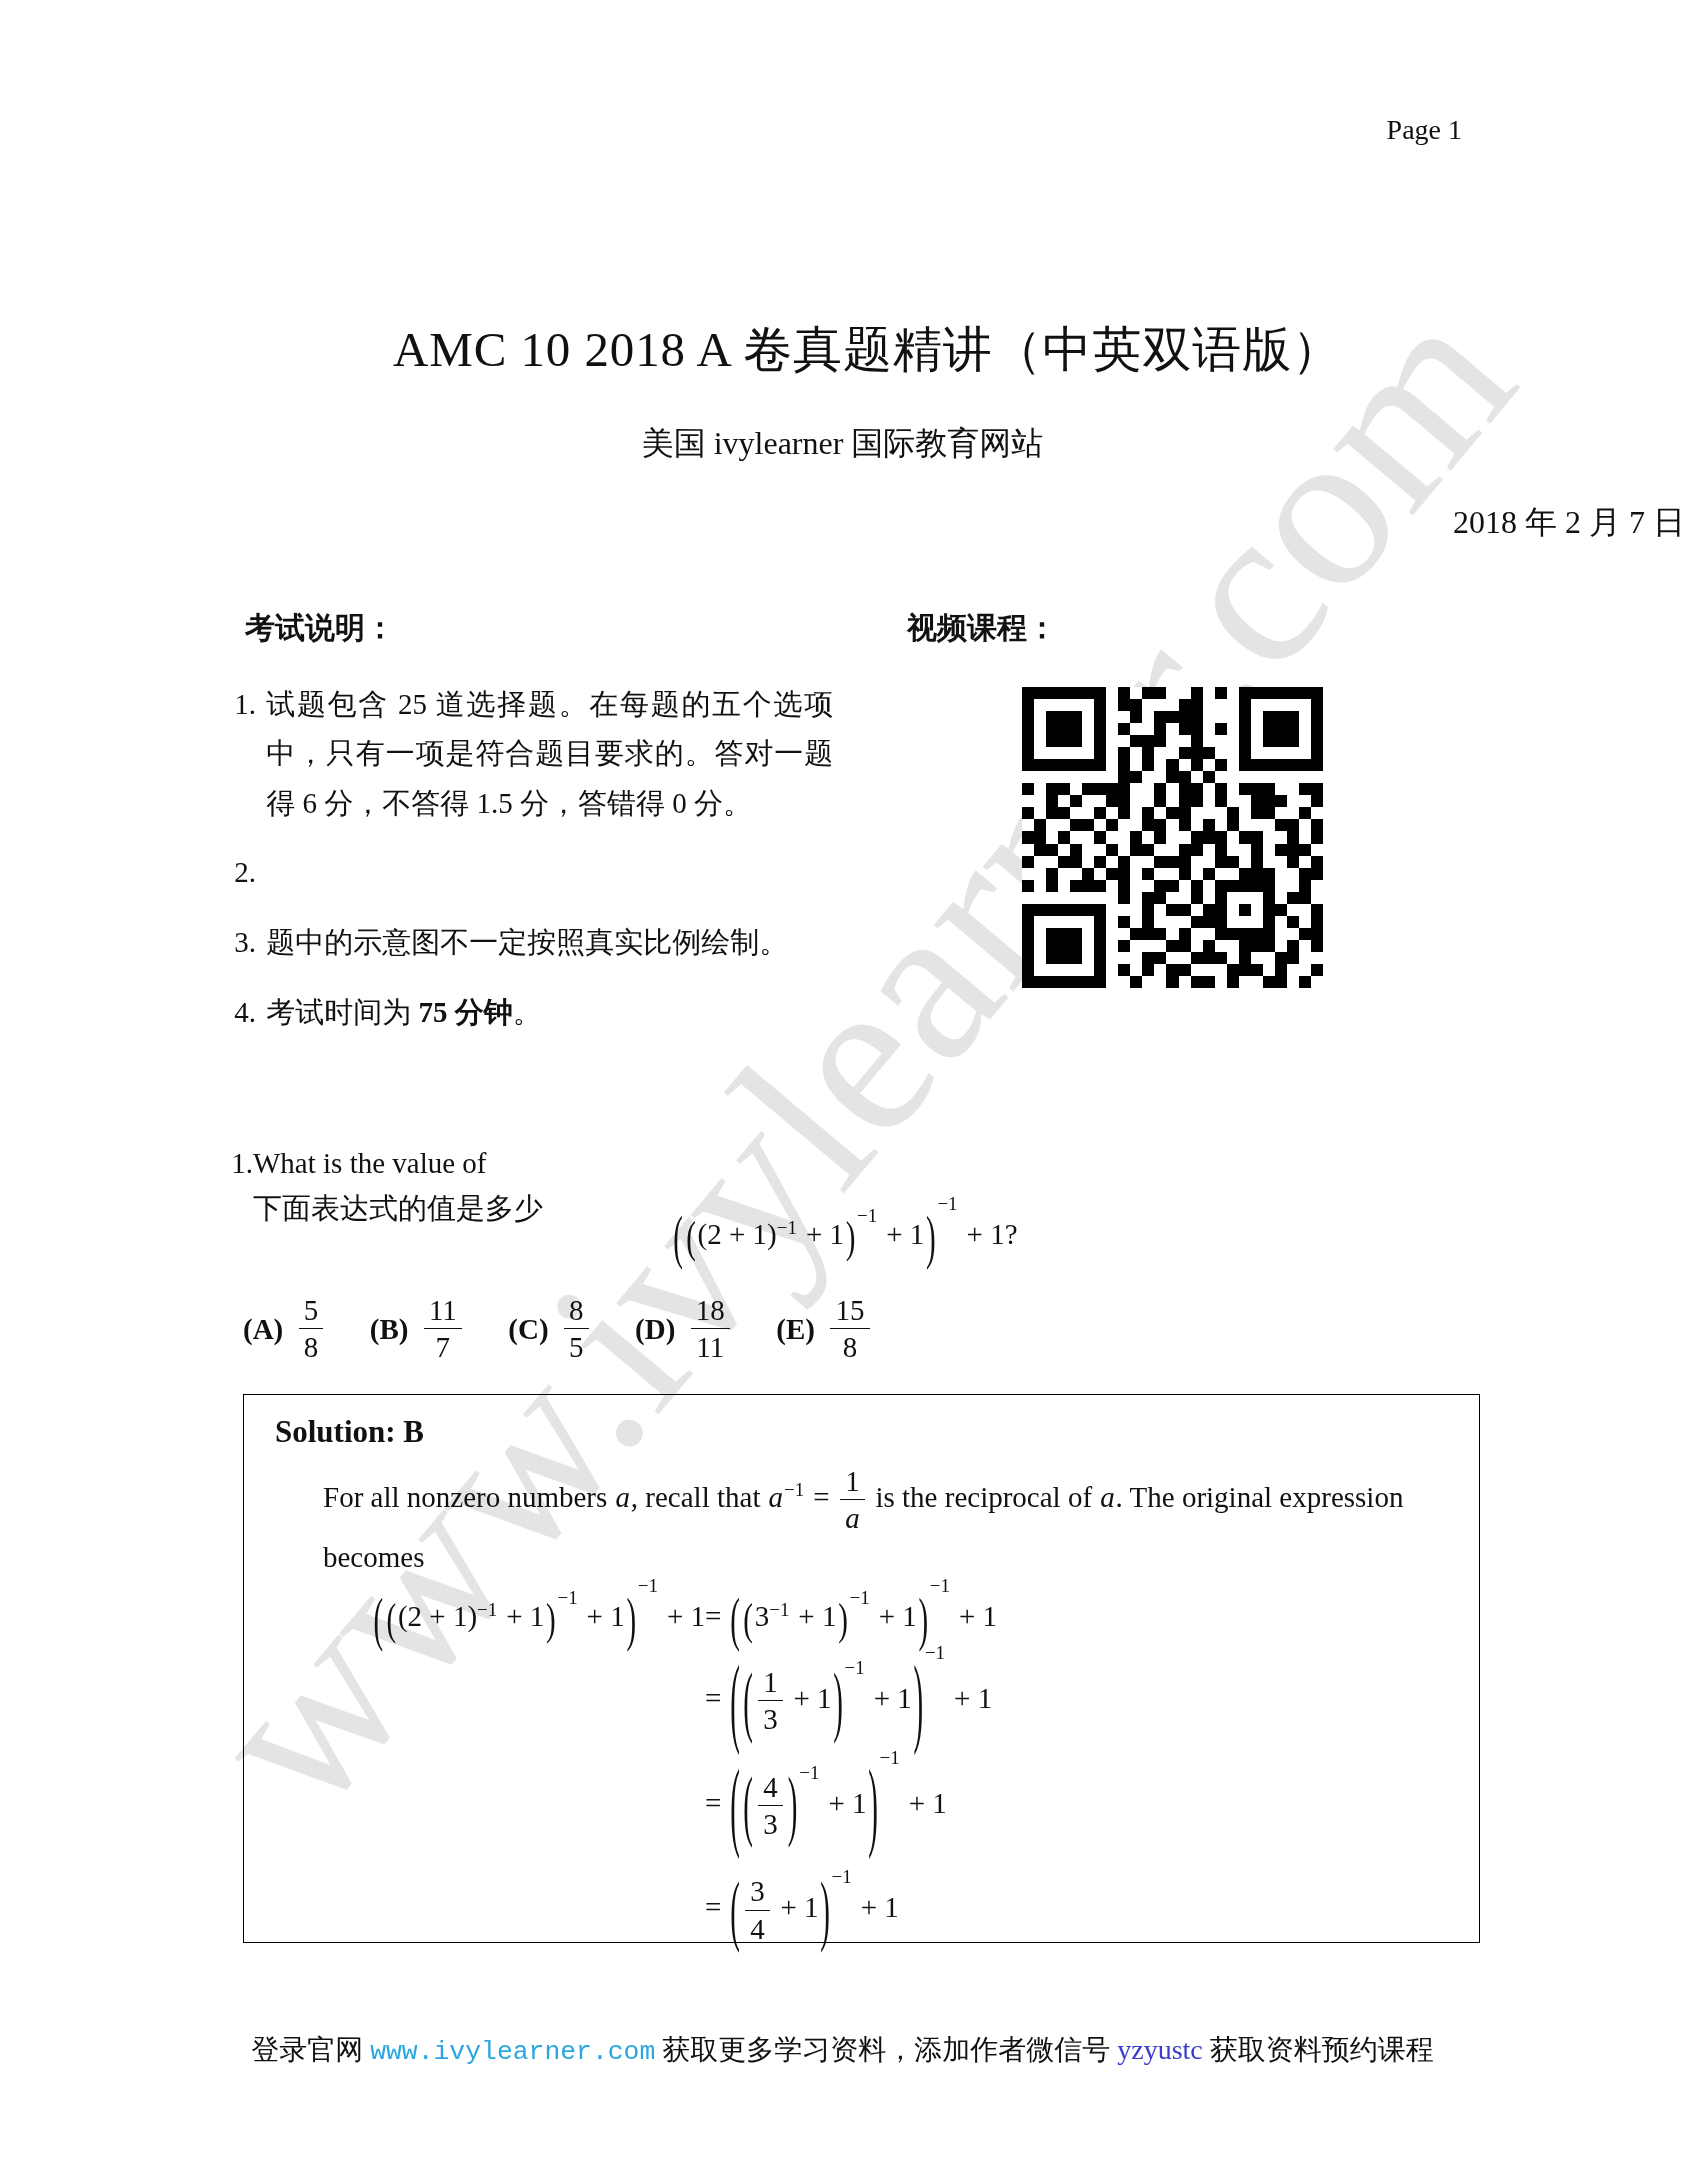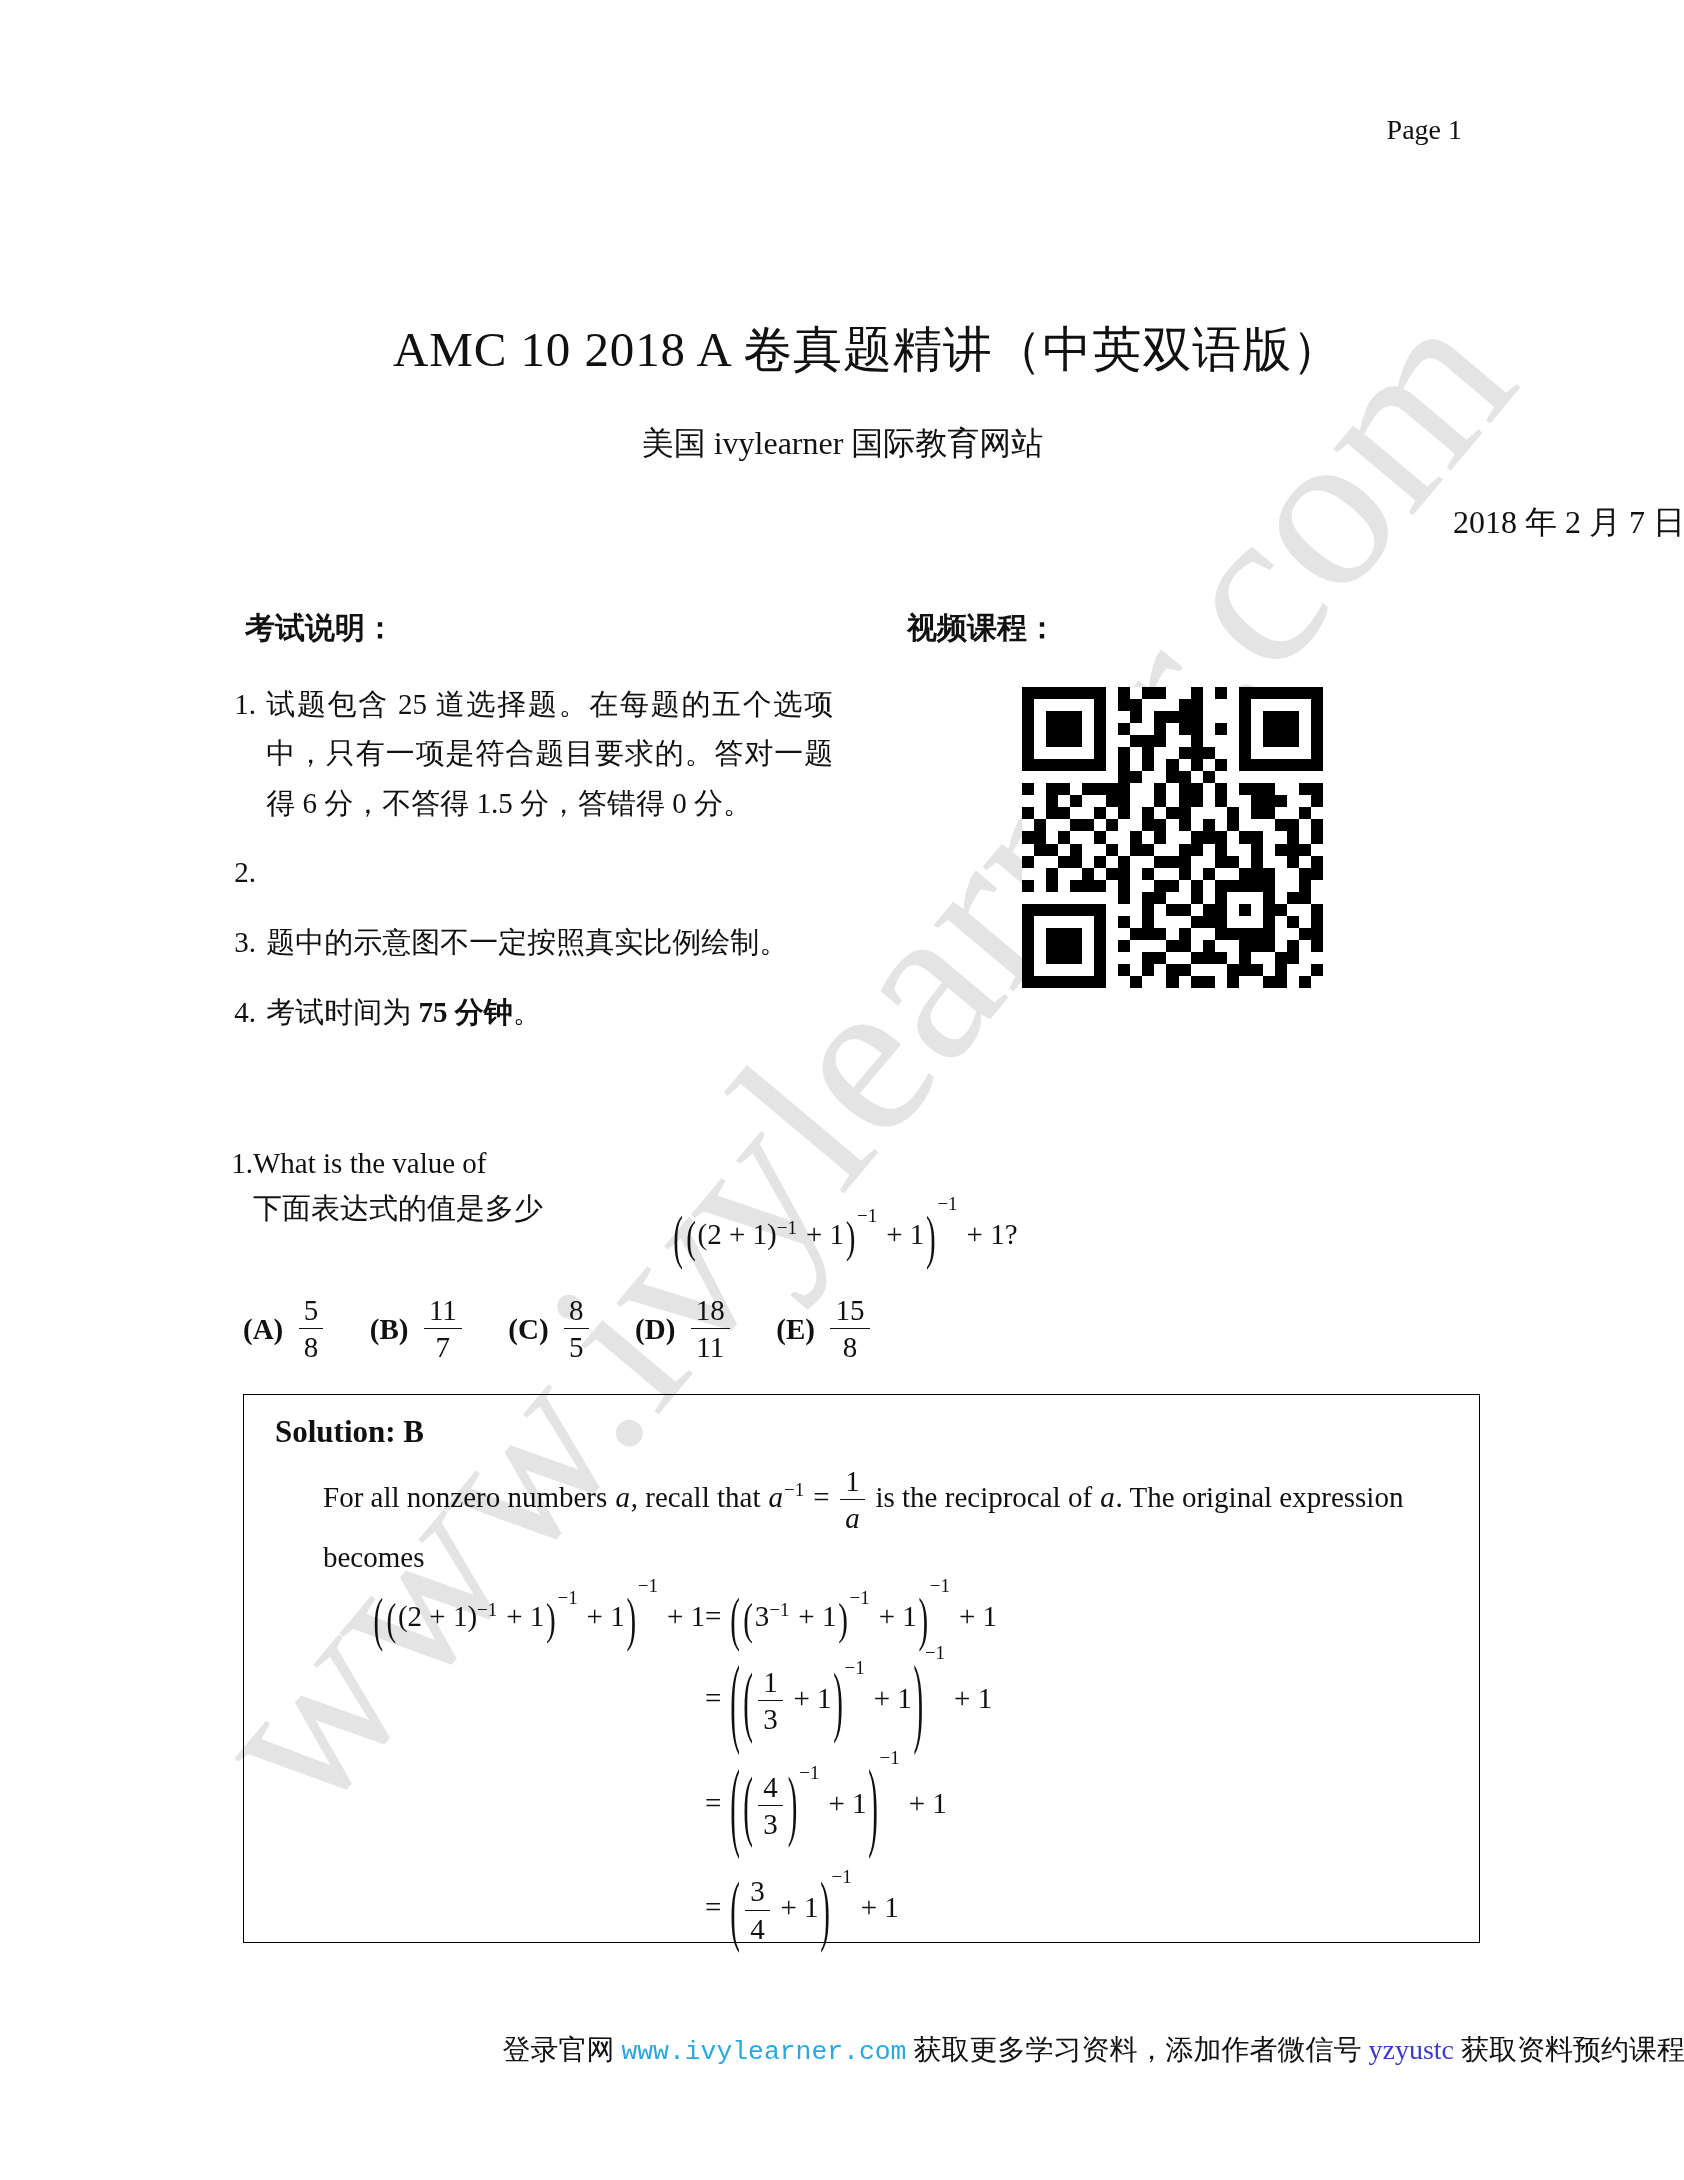--- a/index.html
+++ b/index.html
@@ -43,21 +43,21 @@
   .eqr{flex:1;text-align:left;}
   .mt1{margin-top:20.4px;}.mt2{margin-top:29px;}.mt3{margin-top:32px;}
   .pr{display:inline-block;vertical-align:middle;margin:0 1.7px;}
   .pp2{transform:scaleY(1.5);}
   .pp3{transform:scaleY(2.05);}
   .pp4{transform:scaleY(2.7);}
   .pp5{transform:scaleY(3.4);}
   .sx{font-size:19px;position:relative;display:inline-block;margin-right:1.7px;}
   .sh0{top:-10.2px;}.sh1{top:-22px;}.sh2{top:-34px;}.sh3{top:-49px;}
   .mv{font-style:italic;padding:0 0.9px;}
-  .footer{top:2031px;left:0;width:100%;text-align:right;font-size:28px;}
+  .footer{top:2031px;left:0;width:100%;text-align:center;font-size:28px;}
   .f-url{font-family:"Liberation Mono","DejaVu Sans Mono",monospace;font-size:26.4px;}
 </style>
 </head>
 <body>
 
 <div class="page">
 
   <div class="wm" style="color: rgb(228, 228, 228);">www.ivylearner.com</div>
 
   <div class="abs pagenum">Page 1</div>

